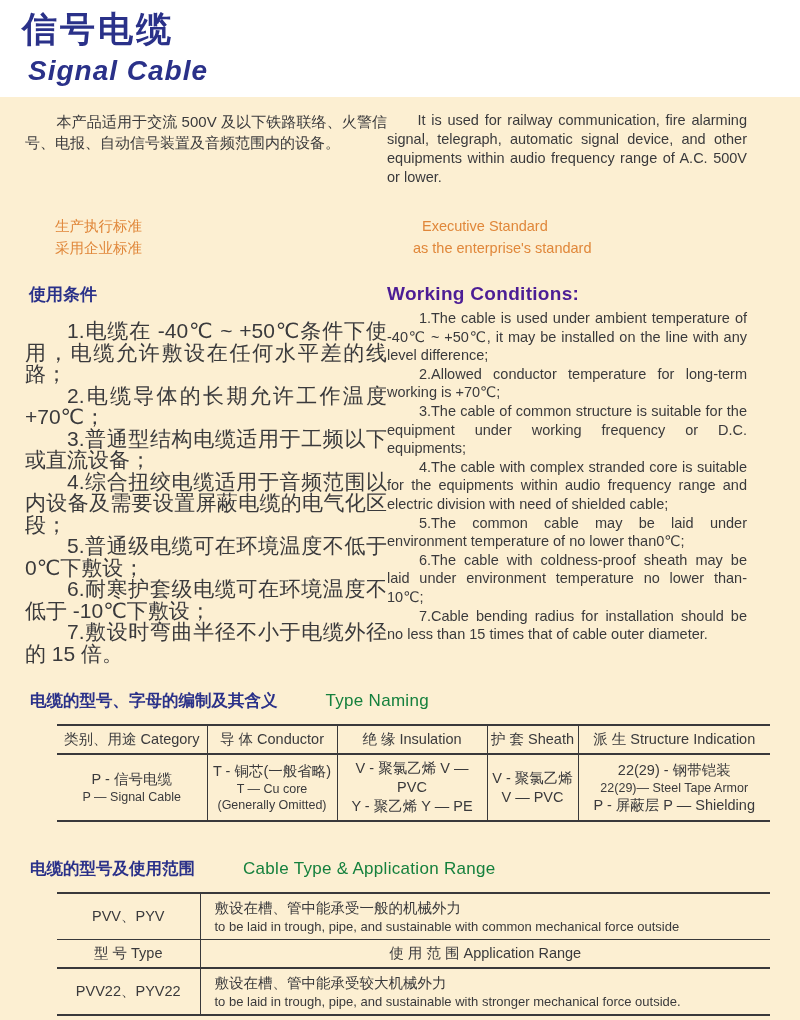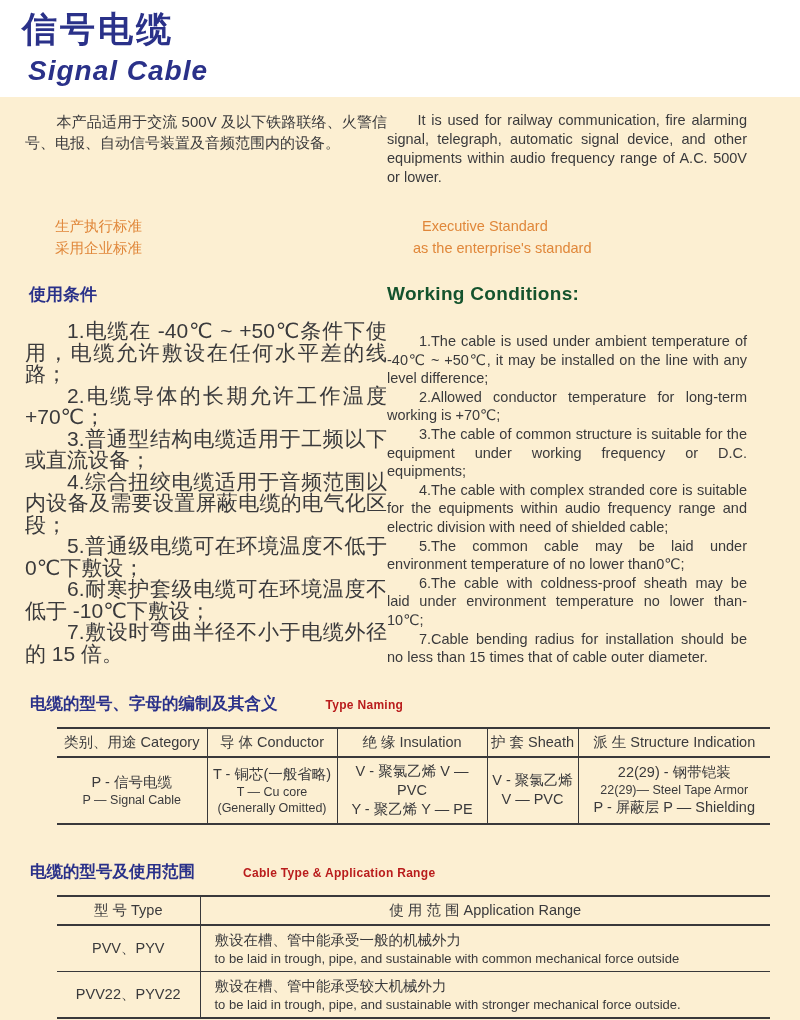--- a/index.html
+++ b/index.html
@@ -36,28 +36,28 @@
 
   .standards { margin-top:28px; }
   .std-line  { color:#e0873a; font-size:14.5px; line-height:22px; margin:0; }
   .std-zh    { padding-left:30px; }
   .std-en1   { padding-left:35px; }
   .std-en2   { padding-left:26px; }
 
   
   .wc { margin-top:24px; }
   .h-zh { color:#2a3189; font-weight:bold; font-size:17px; margin:0 0 14px 4px; }
-  .h-en { color:#14532d; font-weight:bold; font-size:19px; margin:0 0 27px 0; letter-spacing:0.3px; }
+  .h-en { color:#4c1d95; font-weight:bold; font-size:19px; margin:0 0 4px 0; letter-spacing:0.3px; }
   .wc-item-zh { font-size:21px; line-height:21.5px; margin:0; text-align:justify; text-indent:2em; }
   .wc-item-en { font-size:14.5px; line-height:18.6px; margin:0; text-align:justify; text-indent:2.2em; }
 
   
   .sec-head { display:flex; align-items:baseline; gap:48px; margin:26px 0 12px 5px; }
   .sec-head-zh { color:#2a3189; font-weight:bold; font-size:16.5px; }
-  .sec-head-en { color:#b91c1c; font-weight:bold; font-size:12px; letter-spacing:0.3px; }
+  .sec-head-en { color:#15803d; font-weight:normal; font-size:17px; letter-spacing:0.3px; }
 
   
   table { border-collapse:collapse; margin-left:32px; table-layout:fixed; }
   .tbl { border-top:2px solid #39393b; border-bottom:2px solid #39393b; }
   .tbl th { border-bottom:2px solid #39393b; font-weight:normal; font-size:14.5px; padding:4px 2px; }
   .tbl th, .tbl td { border-left:1.5px solid #39393b; border-right:1.5px solid #39393b; }
   .tbl th:first-child, .tbl td:first-child { border-left:none; }
   .tbl th:last-child,  .tbl td:last-child  { border-right:none; }
   .tbl td { text-align:center; vertical-align:middle; padding:4px 2px; }
   .cell-zh { font-size:14.5px; line-height:19px; }
@@ -174,29 +174,29 @@
       <span class="sec-head-en">Cable Type &amp; Application Range</span>
     </div>
 
     <table class="tbl tbl2">
       <colgroup>
           <col style="width:143px">
           <col style="width:570px">
         </colgroup>
       <tbody>
           <tr>
-        <th>型 号 Type</th>
-        <th>使 用 范 围  Application Range</th>
-      </tr>
-      <tr>
         <td class="cell-zh">PVV、PYV</td>
         <td class="range-cell">
           <div class="range-zh">敷设在槽、管中能承受一般的机械外力</div>
           <div class="range-en">to be laid in trough, pipe, and sustainable with common mechanical force outside</div>
         </td>
+      </tr>
+      <tr>
+        <th>型 号 Type</th>
+        <th>使 用 范 围  Application Range</th>
       </tr>
       <tr>
         <td class="cell-zh">PVV22、PYV22</td>
         <td class="range-cell">
           <div class="range-zh">敷设在槽、管中能承受较大机械外力</div>
           <div class="range-en">to be laid in trough, pipe, and sustainable with stronger mechanical force outside.</div>
         </td>
       </tr>
     </tbody>
       </table>

